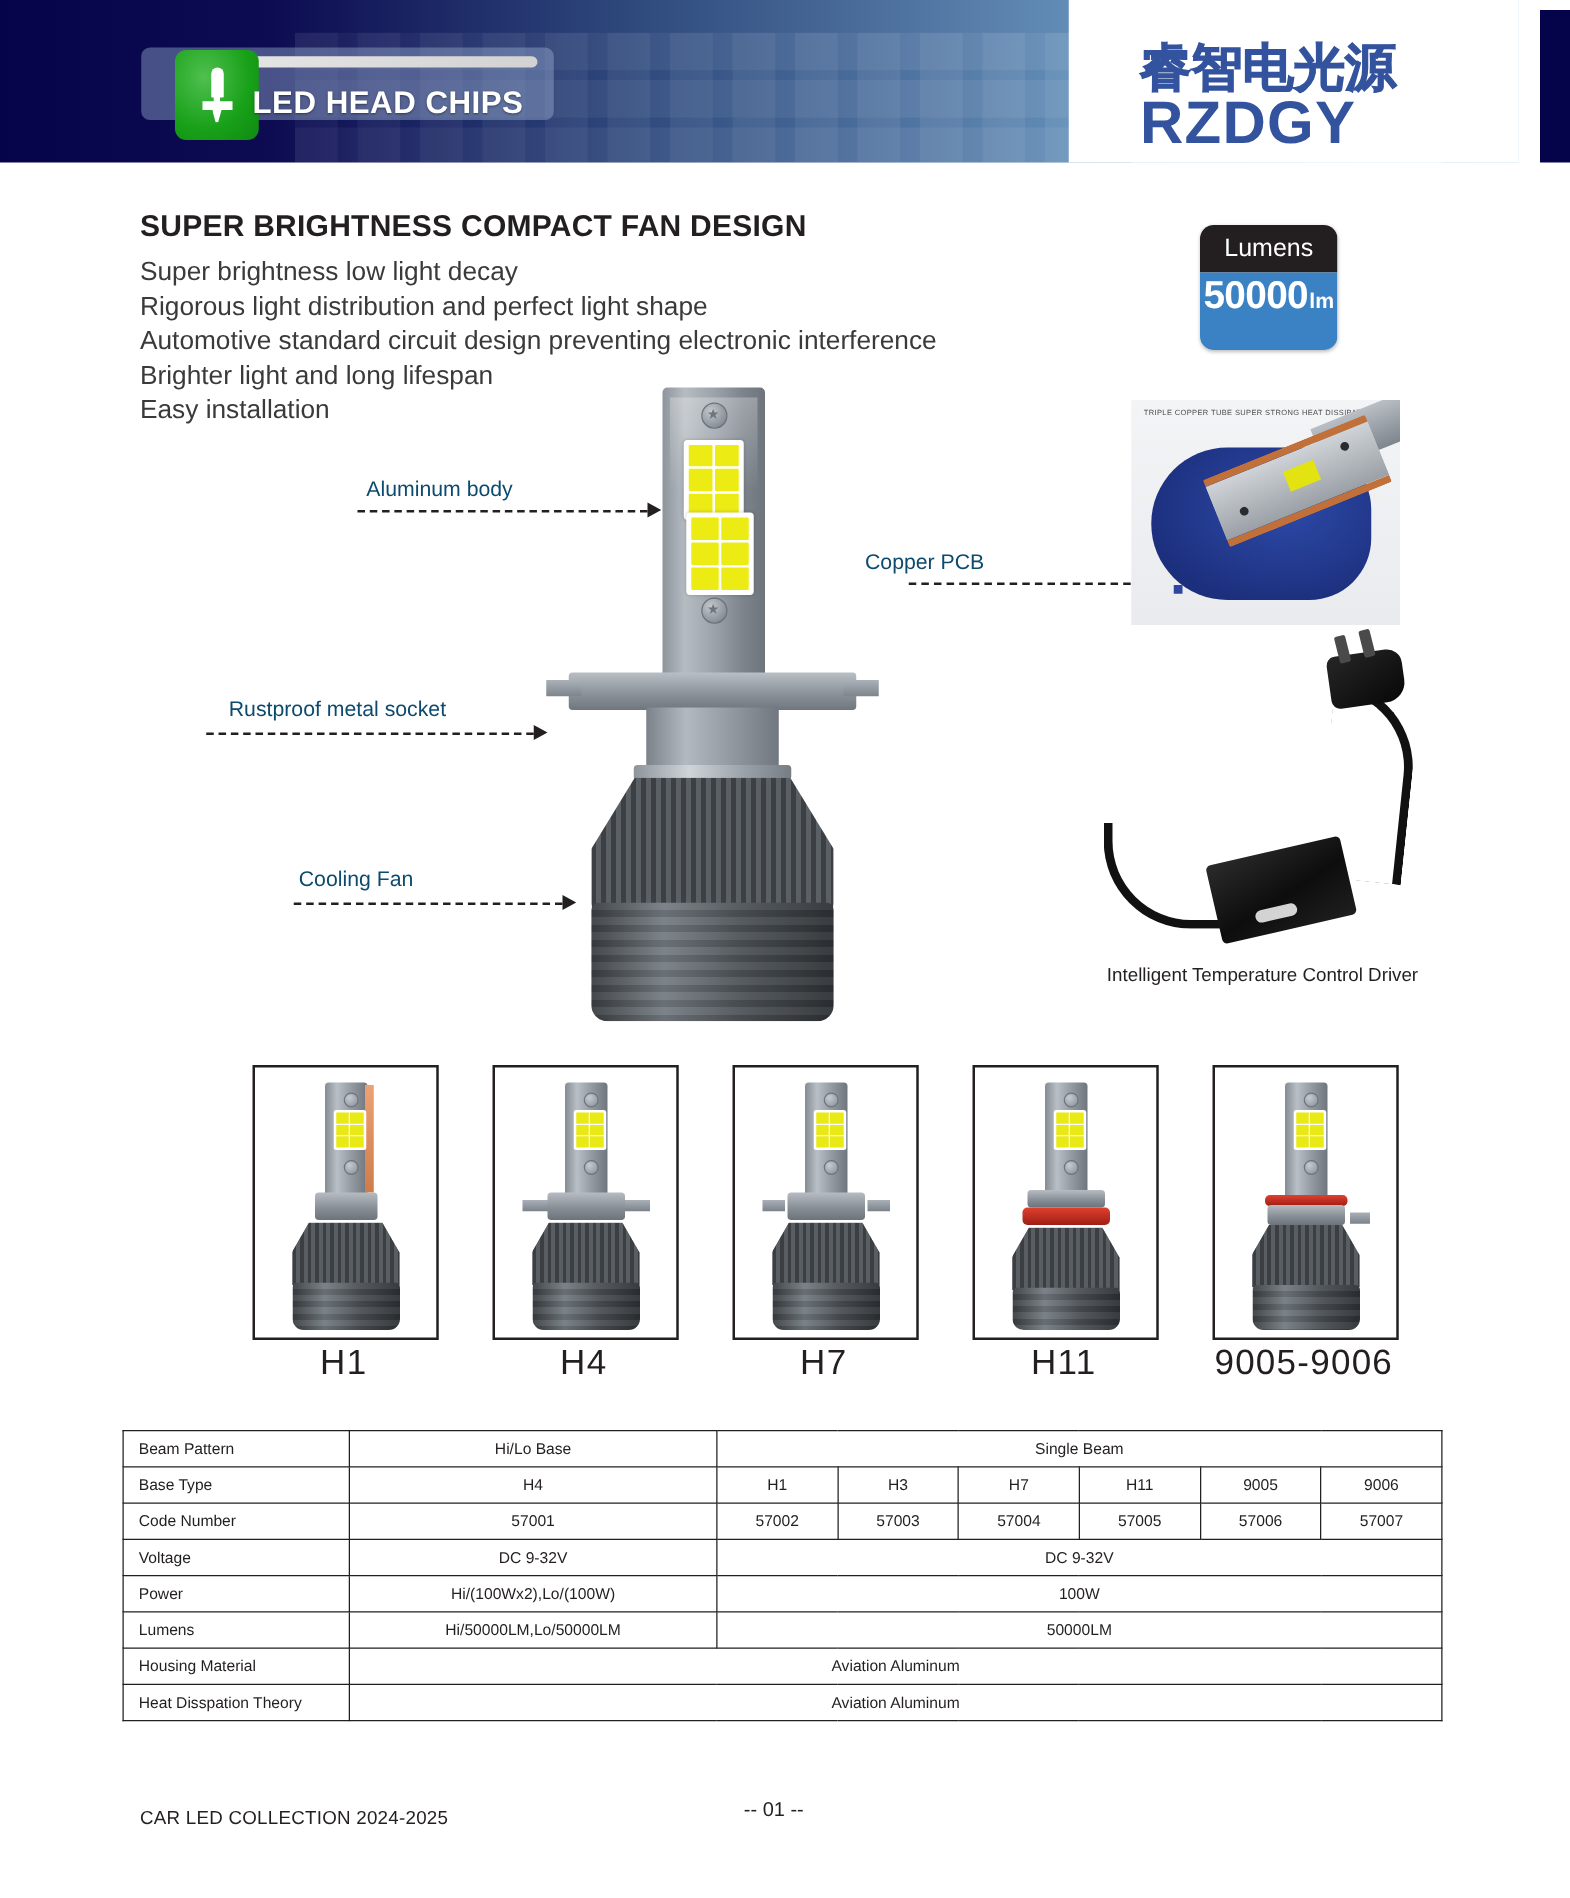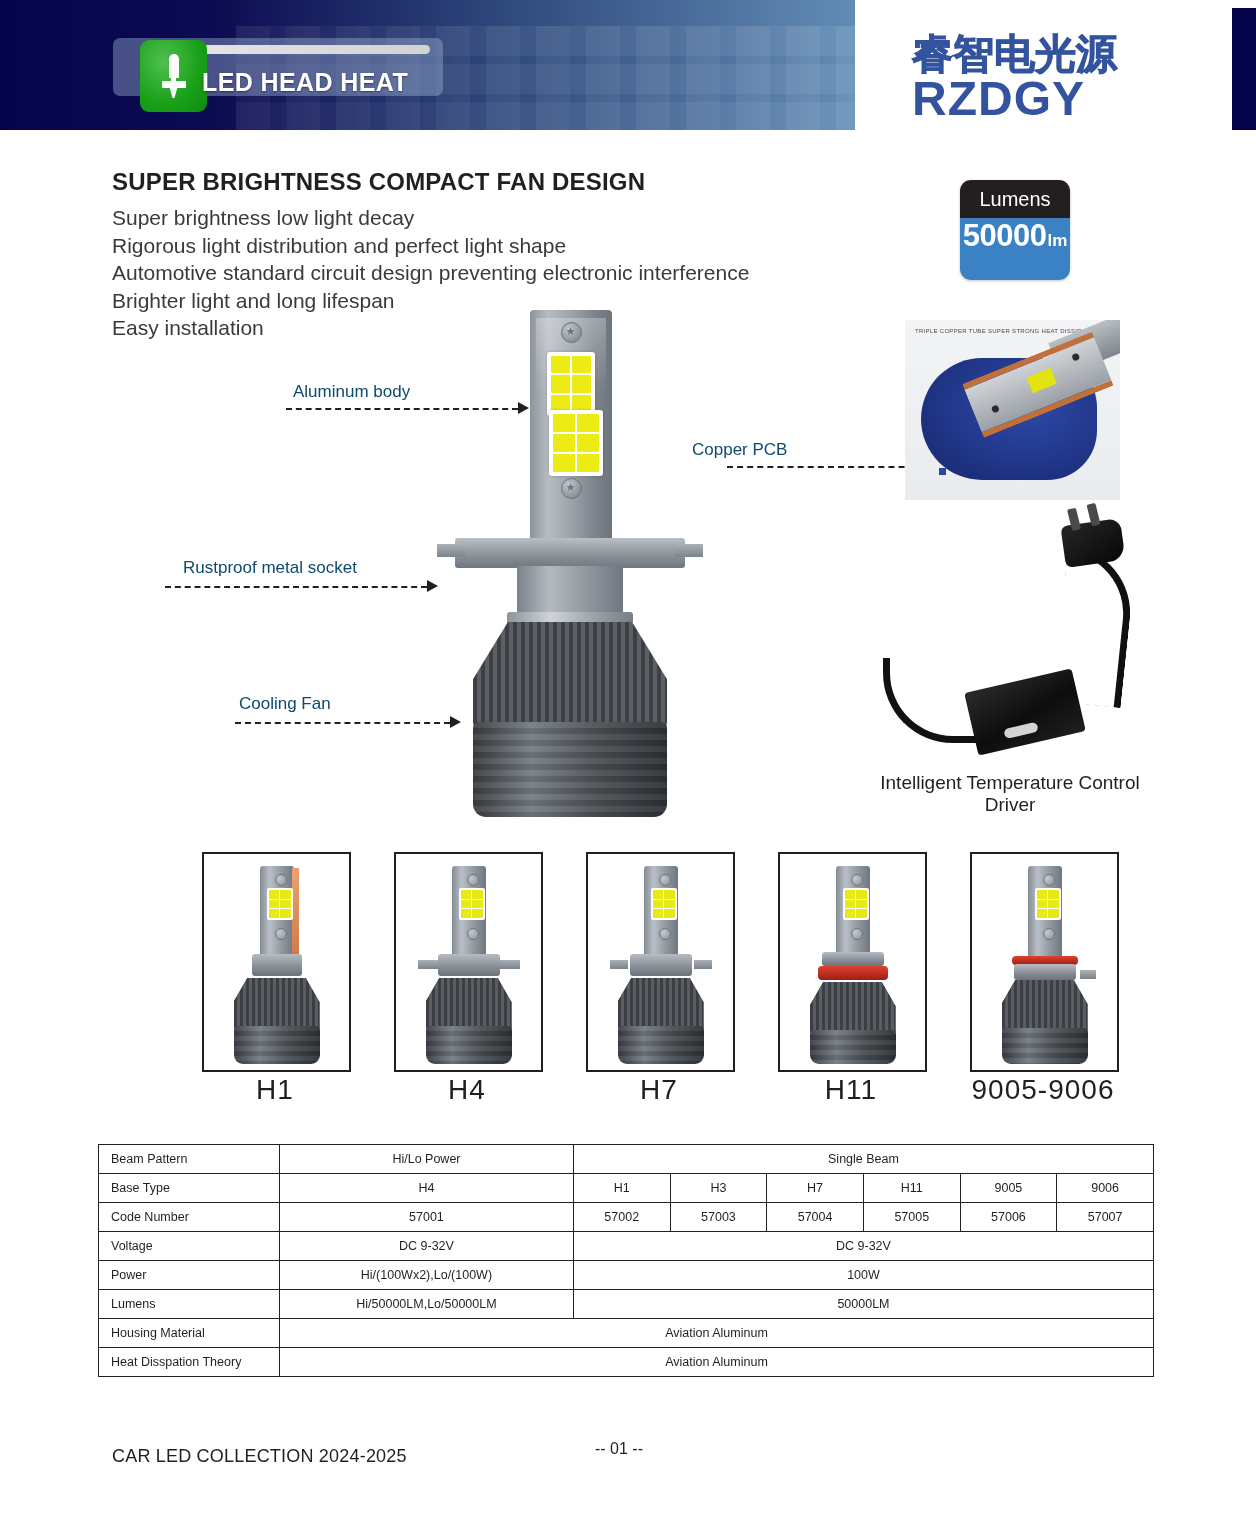--- a/index.html
+++ b/index.html
@@ -263,21 +263,21 @@
   .drv-plug{
     position:absolute;left:188px;top:12px;width:60px;height:42px;
     background:linear-gradient(150deg,#262626,#070707);
     border-radius:7px 12px 16px 7px;transform:rotate(-8deg);
   }
   .drv-pin{
     position:absolute;width:9px;height:22px;background:#4a4a4a;border-radius:2px;
   }
   .drv-cap{
     position:absolute;left:0;top:262px;width:270px;text-align:center;
-    font-size:19px;color:#231f20;
+    font-size:15px;color:#231f20;
   }
 
   
   .thumbs{position:absolute;left:0;top:852px;width:1256px;height:270px;}
   .thumb{
     position:absolute;top:0;width:145px;height:216px;
     border:2px solid #231f20;background:#ffffff;
   }
   .thumb-label{
     position:absolute;top:222px;width:190px;text-align:center;
@@ -344,21 +344,21 @@
   }
   .spec td{
     border:1px solid #231f20;
     height:28px;padding:0 8px;
     text-align:center;vertical-align:middle;
   }
   .spec td.lbl{text-align:left;width:160px;padding-left:12px;}
 
   
   .footer-left{
-    position:absolute;left:112px;top:1446px;font-size:18px;color:#231f20;letter-spacing:.2px;
+    position:absolute;left:112px;top:1446px;font-size:15px;color:#231f20;letter-spacing:.2px;
   }
   .footer-page{
     position:absolute;left:595px;top:1440px;font-size:16px;color:#231f20;
   }
 </style>
 </head>
 <body>
 
 <div class="header">
   <div class="hdr-grid"></div>
@@ -369,21 +369,21 @@
 <div class="badge"></div>
 <div class="badge-bar"></div>
 <div class="badge-icon">
   <div class="bulb-glyph">
     <span class="b-top"></span>
       <span class="b-col"></span>
     <span class="b-base"></span>
       <span class="b-pin"></span>
   </div>
 </div>
-<div class="badge-text">LED HEAD HEAT</div>
+<div class="badge-text">LED HEAD CHIPS</div>
 
 <div class="logo">
   <div class="logo-cn">睿智电光源</div>
   <div class="logo-en">RZDGY</div>
 </div>
 <div class="right-tab"></div>
 
 <div class="title">SUPER BRIGHTNESS COMPACT FAN DESIGN</div>
 <ul class="features">
   <li>Super brightness low light decay</li>
@@ -578,21 +578,21 @@
       <div class="sb-base" style="top:162px;height:36px;"></div>
     </div>
   </div>
   <div class="thumb-label" style="left:948px;">9005-9006</div>
 </div>
 
 <table class="spec">
   <tbody>
       <tr>
     <td class="lbl">Beam Pattern</td>
-    <td>Hi/Lo Power</td>
+    <td>Hi/Lo Base</td>
     <td colspan="6">Single Beam</td>
   </tr>
   <tr>
     <td class="lbl">Base Type</td>
     <td>H4</td>
     <td>H1</td>
     <td>H3</td>
     <td>H7</td>
     <td>H11</td>
     <td>9005</td>

